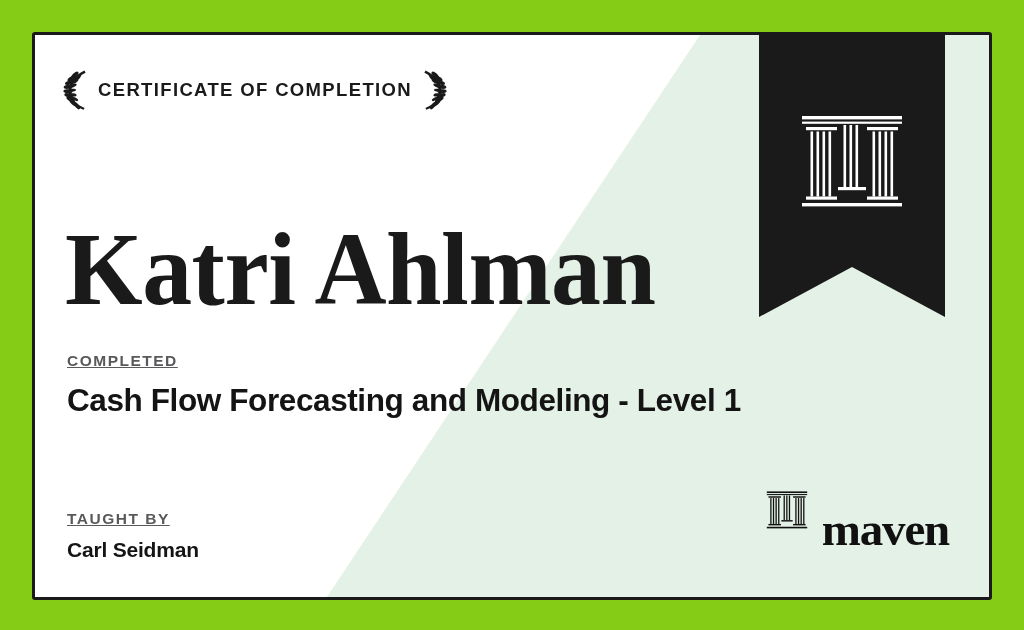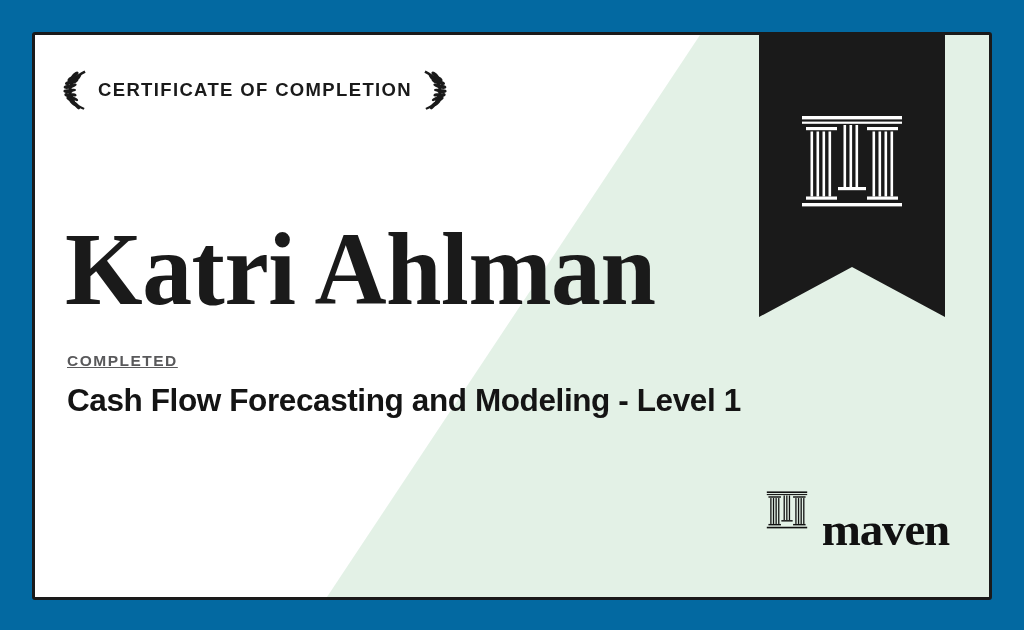--- a/index.html
+++ b/index.html
@@ -11,21 +11,21 @@
     width: 1024px;
     height: 630px;
     font-family: "Liberation Sans", sans-serif;
     overflow: hidden;
   }
 
   .certificate-canvas {
     position: relative;
     width: 1024px;
     height: 630px;
-    background: #0369a1;
+    background: #84cc16;
   }
 
   
   .certificate-card {
     position: absolute;
     left: 32px;
     top: 32px;
     width: 960px;
     height: 568px;
     box-sizing: border-box;
@@ -273,20 +273,24 @@
       </svg>
     </div>
 
     <div class="recipient-name">Katri Ahlman</div>
 
     <div class="completed-block">
       <div class="label-muted">COMPLETED</div>
       <div class="course-title">Cash Flow Forecasting and Modeling - Level 1</div>
     </div>
 
+    <div class="taught-block">
+      <div class="label-muted">TAUGHT BY</div>
+      <div class="instructor-name">Carl Seidman</div>
+    </div>
 
     <div class="brand-lockup">
       <svg class="brand-mark" viewBox="0 0 104 104" aria-hidden="true">
         <g fill="#111111">
           <rect x="2" y="6" width="100" height="4"></rect>
           <rect x="2" y="12.5" width="100" height="2.6"></rect>
           <rect x="6" y="18" width="31" height="3.6"></rect>
           <rect x="67" y="18" width="31" height="3.6"></rect>
           <rect x="10.5" y="22.5" width="3.2" height="64"></rect>
           <rect x="17" y="22.5" width="3.2" height="64"></rect>

